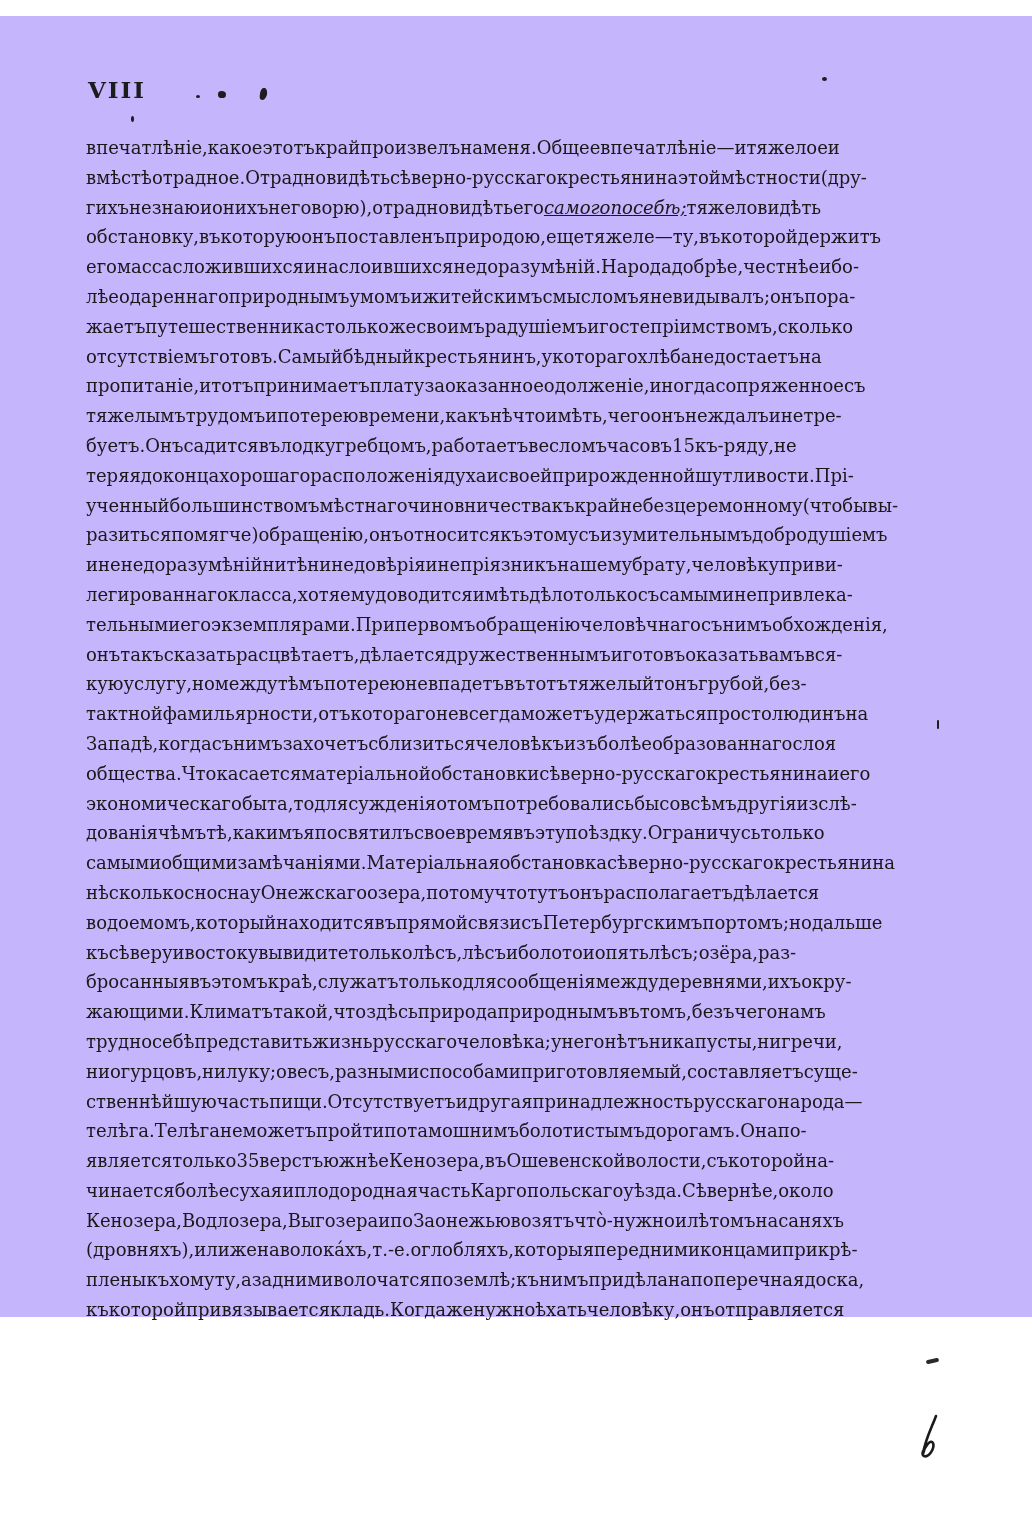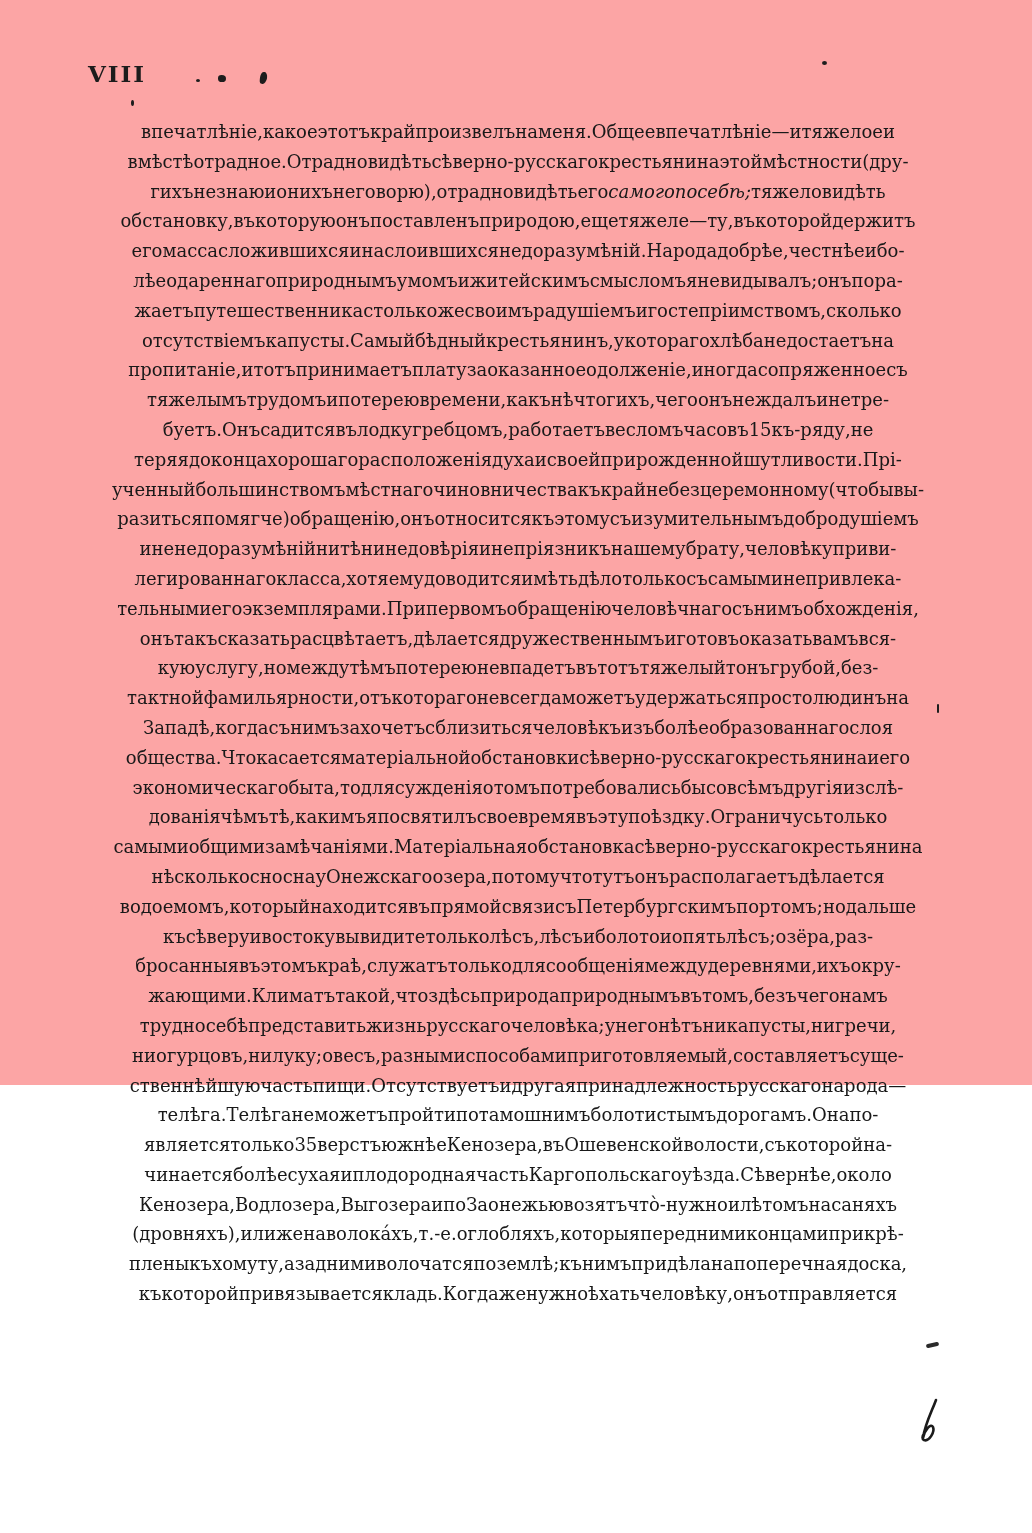--- a/index.html
+++ b/index.html
@@ -3,40 +3,40 @@
 <meta charset="utf-8">
 <style>
   html,body{margin:0;padding:0;}
   body{
     width:1032px;height:1533px;
     background:#ffffff;
     font-family:"DejaVu Serif","Liberation Serif",serif;
     position:relative;overflow:hidden;
   }
   .page{
-    position:absolute;left:0;top:0;width:1032px;height:1085px;
-    background:#fca5a5;
+    position:absolute;left:0;top:16px;width:1032px;height:1301px;
+    background:#c4b5fd;
     color:#161616;
   }
   .pagenum{
     position:absolute;left:88px;top:60px;
     font-size:23px;font-weight:bold;letter-spacing:2px;
     color:#1c1c1c;
   }
   .textblock{
     position:absolute;left:86px;top:117px;width:864px;
   }
   .line{
-    display:flex;justify-content:center;
+    display:flex;justify-content:flex-start;
     height:29.8px;line-height:29.8px;
     white-space:nowrap;overflow:hidden;
     font-size:18px;color:#191919;
   }
   .line span{flex:0 0 auto;}
-  .it{font-style:italic;}
+  .it{font-style:italic;text-decoration:underline;}
   
   .speck{position:absolute;background:#1d1d1d;border-radius:50%;}
   .sp1{left:196px;top:79px;width:4px;height:3px;}
   .sp2{left:218px;top:75px;width:8px;height:7px;border-radius:45% 55% 50% 50%;}
   .sp3{left:260px;top:72px;width:7px;height:12px;border-radius:50% 50% 60% 40%;transform:rotate(8deg);}
   .sp4{left:822px;top:61px;width:5px;height:4px;}
   .sp5{left:131px;top:100px;width:3px;height:6px;}
   .sp6{left:937px;top:704px;width:2px;height:9px;border-radius:1px;}
   .sp7{left:926px;top:1343px;width:13px;height:4px;border-radius:2px;transform:rotate(-12deg);background:#2a2a2a;}
   .penmark{position:absolute;left:916px;top:1398px;}
@@ -147,21 +147,21 @@
         <span>столько</span>
         <span>же</span>
         <span>своимъ</span>
         <span>радушіемъ</span>
         <span>и</span>
         <span>гостепріимствомъ,</span>
         <span>сколько</span>
       </div>
       <div class="line">
         <span>отсутствіемъ</span>
-        <span>капусты.</span>
+        <span>готовъ.</span>
         <span>Самый</span>
         <span>бѣдный</span>
         <span>крестьянинъ,</span>
         <span>у</span>
         <span>котораго</span>
         <span>хлѣба</span>
         <span>не</span>
         <span>достаетъ</span>
         <span>на</span>
       </div>
@@ -179,21 +179,21 @@
         <span>съ</span>
       </div>
       <div class="line">
         <span>тяжелымъ</span>
         <span>трудомъ</span>
         <span>и</span>
         <span>потерею</span>
         <span>времени,</span>
         <span>какъ</span>
         <span>нѣчто</span>
-        <span>гихъ,</span>
+        <span>имѣть,</span>
         <span>чего</span>
         <span>онъ</span>
         <span>не</span>
         <span>ждалъ</span>
         <span>и</span>
         <span>не</span>
         <span>тре-</span>
       </div>
       <div class="line">
         <span>буетъ.</span>

